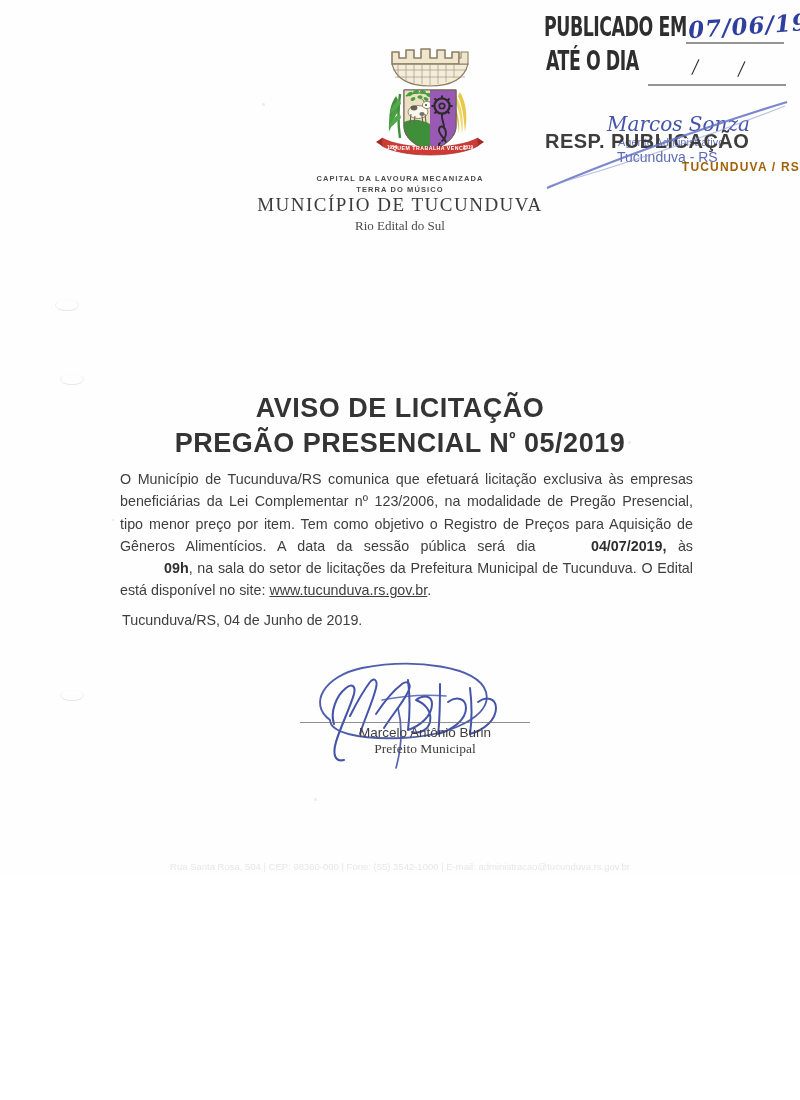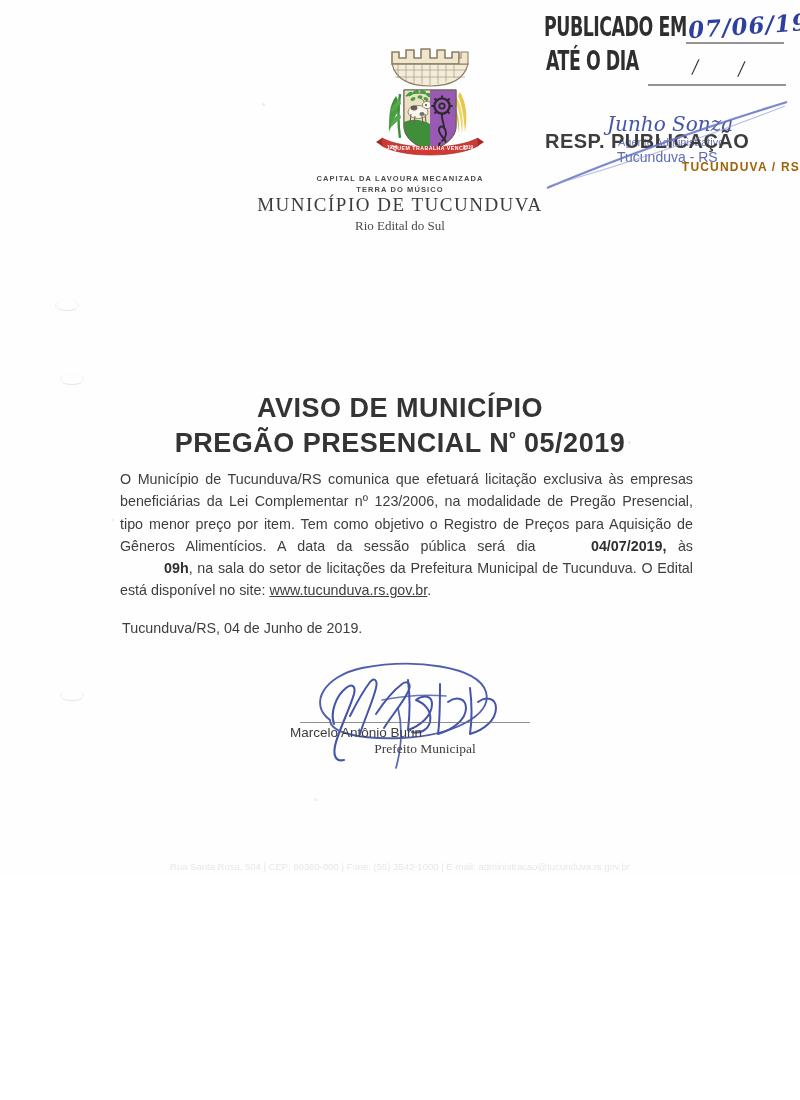--- a/index.html
+++ b/index.html
@@ -245,21 +245,20 @@
   #body-text b { font-weight: bold; color: #2f2f2f; margin-left: 44px; }
   #body-text .url { text-decoration: underline; }
 
   #date-line {
     position: absolute;
     left: 122px;
     top: 612px;
     font-family: "Liberation Sans", sans-serif;
     font-size: 14.3px;
     color: #3e3e3e;
-    margin-top: 8px;
   }
 
   
   #sig-block {
     position: absolute;
     left: 290px;
     top: 650px;
     width: 270px;
     height: 120px;
   }
@@ -275,21 +274,21 @@
     left: 10px;
     top: 72px;
     width: 230px;
     border-top: 1px solid #6a6a6a;
     opacity: .75;
   }
   #sig-name {
     position: absolute;
     left: 0; right: 0;
     top: 75px;
-    text-align: left;
+    text-align: center;
     font-family: "Liberation Sans", sans-serif;
     font-size: 13.5px;
     color: #3e3e3e;
   }
   #sig-role {
     position: absolute;
     left: 0; right: 0;
     top: 91px;
     text-align: center;
     font-family: Liberation Serif, serif;
@@ -328,21 +327,21 @@
     <div class="hand-date">07/06/19</div>
     <div class="stamp-rule" style="left:146px; top:36px; width:98px;"></div>
 
     <div class="stamp-line" id="stamp-l2">ATÉ O DIA</div>
     <div class="hand-slash" style="left:152px; top:48px;">/</div>
     <div class="hand-slash" style="left:198px; top:50px;">/</div>
     <div class="stamp-rule" style="left:108px; top:78px; width:138px;"></div>
   </div>
 
   <div id="resp-block">
-    <div id="resp-sig-name">Junho Sonza</div>
+    <div id="resp-sig-name">Marcos Sonza</div>
     <div id="resp-sig-role">Agente Administrativo</div>
     <div id="resp-sig-city">Tucunduva - RS</div>
     <div id="resp-overlay">RESP. PUBLICAÇÃO</div>
     <svg id="resp-penstroke" viewBox="0 0 255 95">
       <path d="M8,88 C70,62 150,32 248,2" stroke="#6573c4" stroke-width="2.2" fill="none" opacity="0.85"></path>
       <path d="M10,86 C80,66 160,40 246,6" stroke="#8d98d4" stroke-width="1.1" fill="none" opacity="0.6"></path>
     </svg>
   </div>
 
   <svg id="crest" viewBox="0 0 112 128">
@@ -446,21 +445,21 @@
     </g>
   </svg>
 
   <div id="lh-city">TUCUNDUVA / RS</div>
   <div id="lh-sub2">TERRA DO MÚSICO</div>
   <div id="lh-sub1">CAPITAL DA LAVOURA MECANIZADA</div>
   <div id="lh-municipio">MUNICÍPIO DE TUCUNDUVA</div>
   <div id="lh-state">Rio Edital do Sul</div>
 
   <div id="doc-title">
-    <div id="title-l1">AVISO DE MUNICÍPIO</div>
+    <div id="title-l1">AVISO DE LICITAÇÃO</div>
     <div id="title-l2"><span>PREGÃO PRESENCIAL N</span><sup>º</sup><span> 05/2019</span></div>
   </div>
 
   <div id="body-text"><span>O Município de Tucunduva/RS comunica que efetuará licitação exclusiva às empresas beneficiárias da Lei Complementar nº 123/2006, na modalidade de Pregão Presencial, tipo menor preço por item. Tem como objetivo o Registro de Preços para Aquisição de Gêneros Alimentícios. A data da sessão pública será dia </span><b>04/07/2019,</b><span> às </span><b>09h</b><span>, na sala do setor de licitações da Prefeitura Municipal de Tucunduva. O Edital está disponível no site: </span><span class="url">www.tucunduva.rs.gov.br</span><span>.</span></div>
 
   <div id="date-line">Tucunduva/RS, 04 de Junho de 2019.</div>
 
   <div id="sig-block">
     <svg id="sig-scribble" viewBox="0 0 270 120">
       <g stroke="#4454a8" fill="none" stroke-linecap="round" stroke-linejoin="round">

